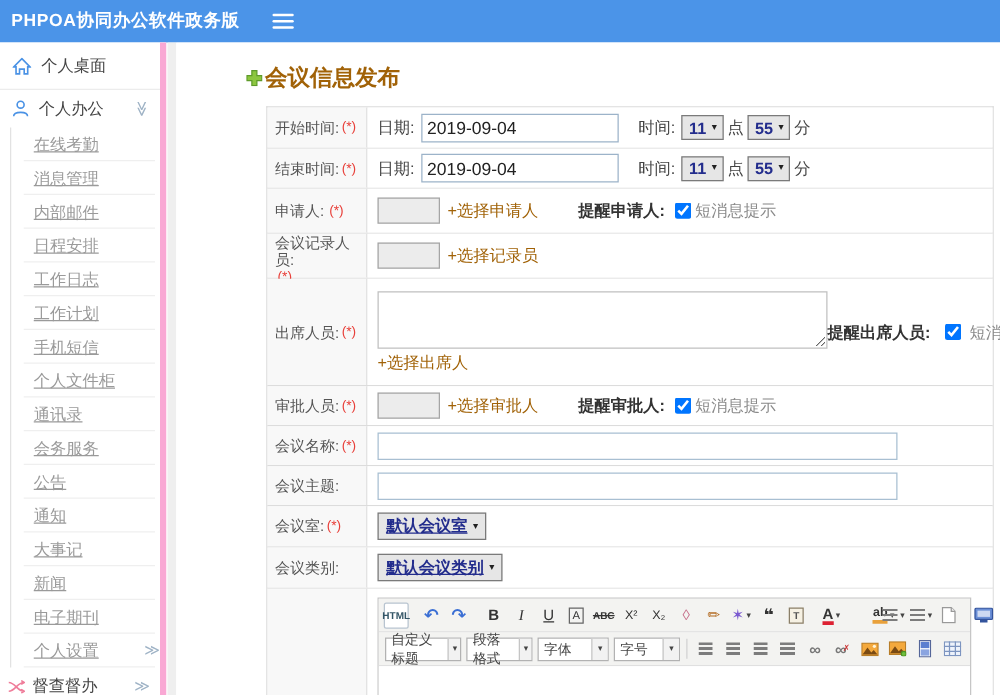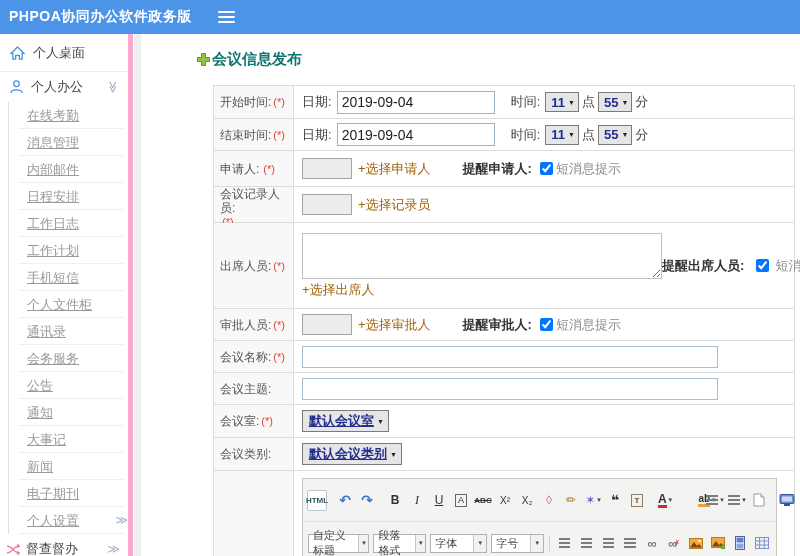--- a/index.html
+++ b/index.html
@@ -27,21 +27,21 @@
   .sub-item { height:27px; line-height:27px; padding-left:18px; color:#9a9a9a; position:relative;
               cursor:pointer; display:flex; align-items:center; }
   .sub-item::after { content:''; position:absolute; left:10px; right:4px; bottom:0; border-bottom:1px solid #efefef; }
   .sub-item .lbl { flex:1;text-decoration:underline; }
   .side-bottom { height:30px; display:flex; align-items:center; padding:0 8px 0 6px; color:#444; cursor:pointer; }
   .side-bottom .lbl { margin-left:6px; flex:1; }
 
   
   .main { position:absolute; left:141px; top:34px; right:0; bottom:0; background:#fff; }
   .page-title { position:absolute; left:56px; top:16px; display:flex; align-items:center; gap:2px; }
-  .page-title b { font-size:15px; color:#0f766e; }
+  .page-title b { font-size:18px; color:#a16207; }
 
   
   .ftable { position:absolute; left:72px; top:51px; width:582px; border:1px solid #dcdcdc; border-bottom:none; }
   .trow { display:flex; border-bottom:1px solid #dcdcdc; }
   .tlabel { width:80px; background:#f8f8f8; border-right:1px solid #dcdcdc; padding:0 3px 0 6px;
             display:flex; align-items:center; flex-wrap:wrap; color:#555; font-size:12px; line-height:14px; }
   .req { color:#e8403a; margin-left:2px; font-size:11px; }
   .tcell { flex:1; background:#fff; padding:4px 0 4px 8px; display:flex; align-items:center; flex-wrap:wrap; }
   .tcell.col { flex-direction:column; align-items:flex-start; justify-content:center; }
 
@@ -60,21 +60,21 @@
   .remind { font-weight:bold; color:#333; margin-left:32px; }
   .sms { color:#8a8a8a; margin-left:3px; }
   input[type=checkbox] { width:13px; height:13px; margin-left:8px; vertical-align:-2px; cursor:pointer; }
 
   .big-ta { width:360px; height:46px; border:1px solid #c0c0c0; resize:both; background:#fff; }
   .long-input { width:416px; height:22px; border:1px solid #a8bfd2; padding:0 4px; font-size:13px; }
 
   
   .editor { width:475px; border:1px solid #c6c6c6; background:#fff; margin-top:3px; }
   .toolbar { background:#f3f3f1; display:flex; align-items:center; padding:2px 3px; flex-wrap:nowrap;
-             border-bottom:1px solid #e0e0e0; height:43px; }
+             border-bottom:1px solid #e0e0e0; height:27px; }
   .tb-btn { min-width:20px; height:21px; display:inline-flex; align-items:center; justify-content:center;
             margin:0 1px; cursor:pointer; border:1px solid transparent; border-radius:2px; font-size:11px; color:#333; }
   .tb-sep { width:1px; height:16px; background:#d2d2d2; margin:0 3px; }
   .html-btn { font-size:8px; font-weight:bold; color:#356; border:1px solid #b8c4d0; background:#fff; padding:2px 3px; border-radius:2px; }
   .uicon { color:#3b6fd4; font-size:14px; font-weight:bold; }
   .bold-t { font-weight:bold; font-size:12px; }
   .ital-t { font-style:italic; font-family:"Liberation Serif",serif; font-size:12px; }
   .und-t { text-decoration:underline; font-size:12px; }
   .boxa { border:1px solid #666; font-size:9px; padding:0 2px; line-height:11px; }
   .abc-t { font-size:8px; font-weight:bold; text-decoration:line-through; }

